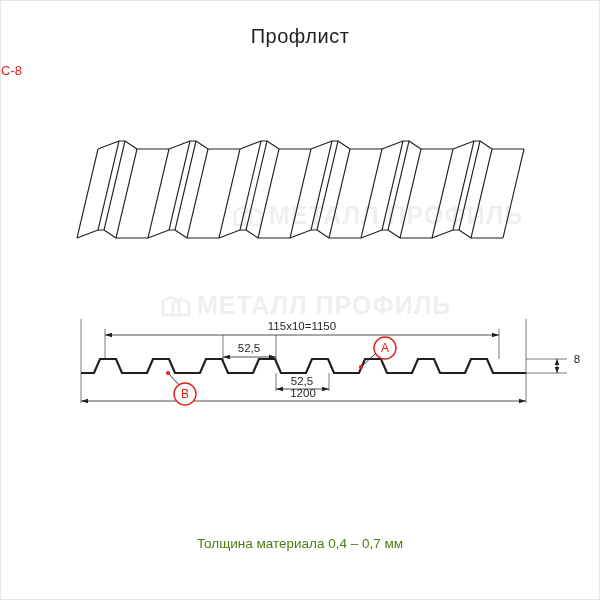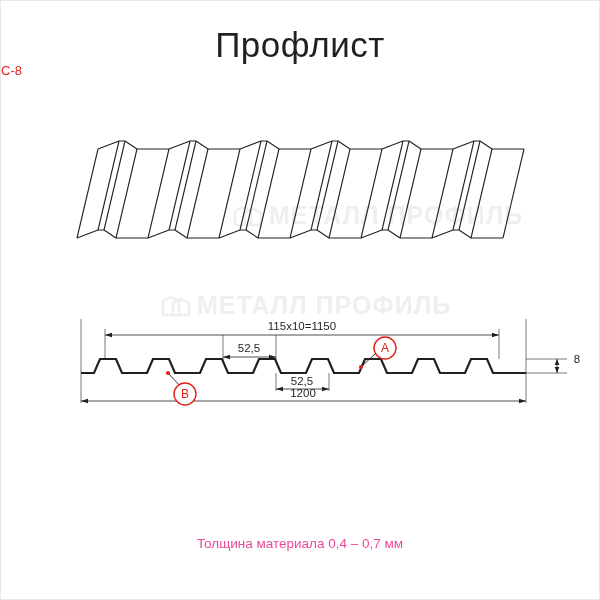--- a/index.html
+++ b/index.html
@@ -20,21 +20,21 @@
     inset: 0;
     border: 1px solid #e8e8e8;
     box-sizing: border-box;
   }
   .title {
     position: absolute;
     top: 24px;
     left: 0;
     right: 0;
     text-align: center;
-    font-size: 35px;
+    font-size: 20px;
     letter-spacing: 0.5px;
     color: #231f20;
     font-weight: 400;
   }
   .subtitle {
     position: absolute;
     top: 62px;
     left: 0;
     right: 0;
     text-align: left;
@@ -42,21 +42,21 @@
     color: #e2231a;
     font-weight: 400;
   }
   .footer {
     position: absolute;
     bottom: 48px;
     left: 0;
     right: 0;
     text-align: center;
     font-size: 13.5px;
-    color: #ec4899;
+    color: #4d7c0f;
   }
   svg {
     display: block;
   }
   .drawing {
     position: absolute;
     top: 0;
     left: 0;
   }
   .wm {

